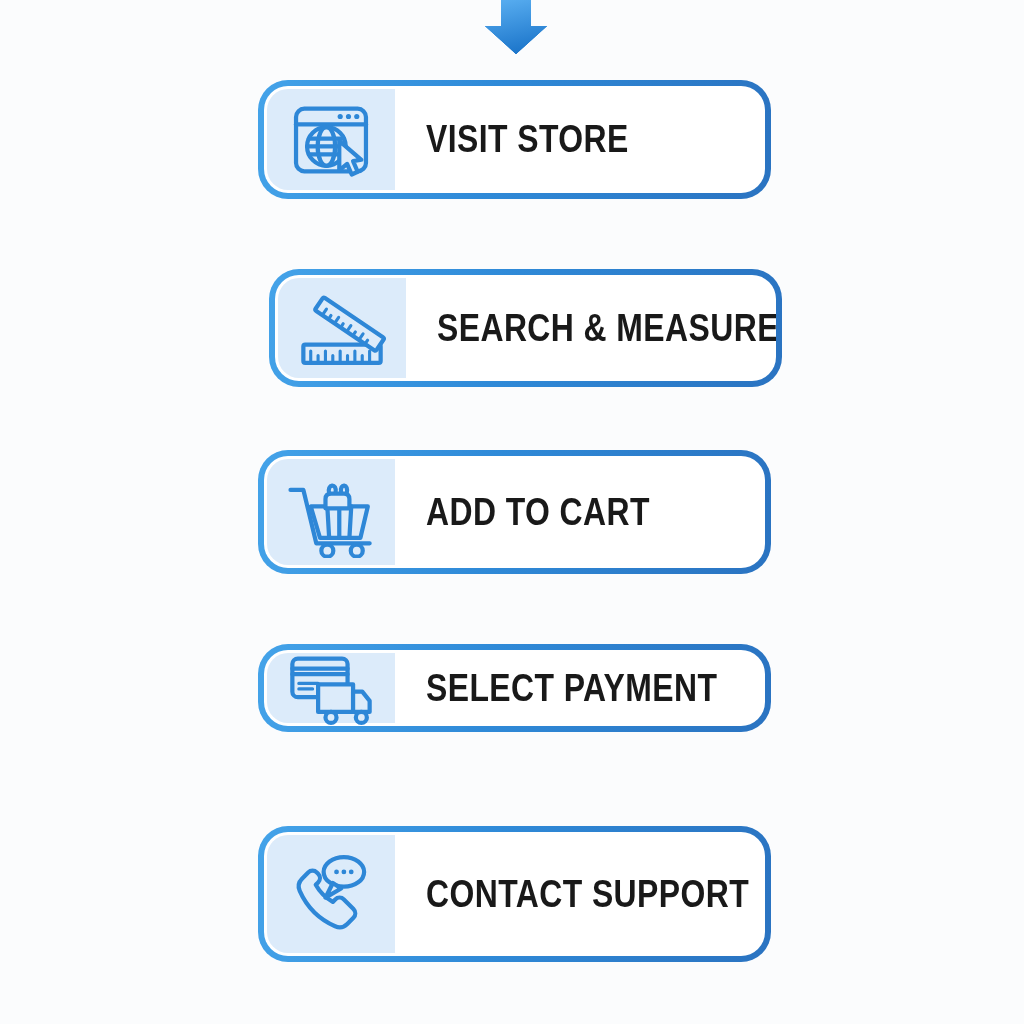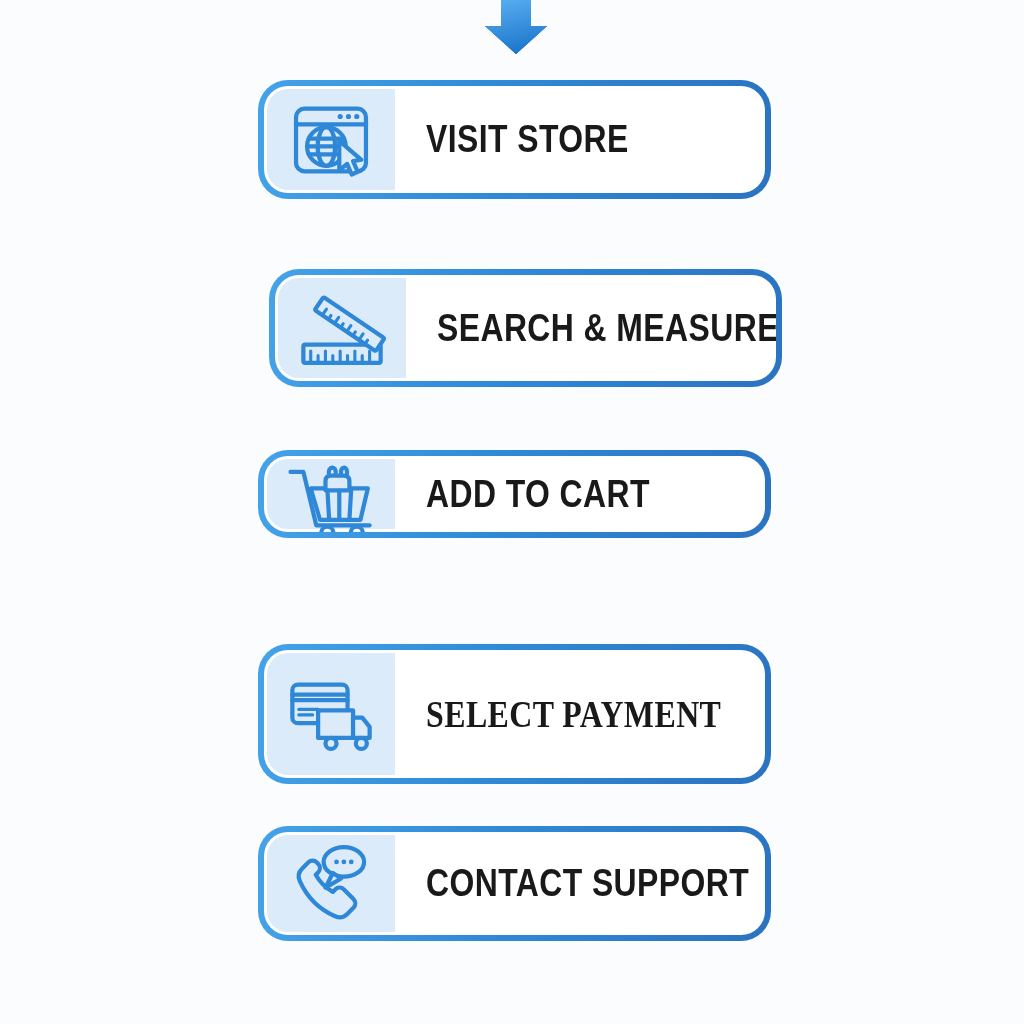--- a/index.html
+++ b/index.html
@@ -20,23 +20,23 @@
 
   .flow{position:absolute;left:0;top:0;width:1024px;height:1024px;}
 
   .step{
     position:absolute;left:258px;width:513px;
     border-radius:30px;padding:6px;
     background:linear-gradient(100deg,var(--border-gradient-start) 0%,var(--border-gradient-mid) 45%,var(--border-gradient-end) 100%);
   }
   .step:nth-of-type(1){top:80px;height:119px;}
   .step:nth-of-type(2){top:269px;height:118px;margin-left:11px;}
-  .step:nth-of-type(3){top:450px;height:88px;}
-  .step:nth-of-type(4){top:644px;height:140px;font-family:Liberation Serif, serif;}
-  .step:nth-of-type(5){top:826px;height:115px;}
+  .step:nth-of-type(3){top:450px;height:124px;}
+  .step:nth-of-type(4){top:644px;height:88px;}
+  .step:nth-of-type(5){top:826px;height:136px;}
 
   .step-inner{
     width:100%;height:100%;background:var(--box-bg);
     border-radius:24px;display:flex;align-items:center;
     padding:3px;overflow:hidden;
   }
   .icon-panel{
     width:128px;flex:none;align-self:stretch;
     background:var(--icon-panel-bg);
     border-radius:21px 0 0 21px;

